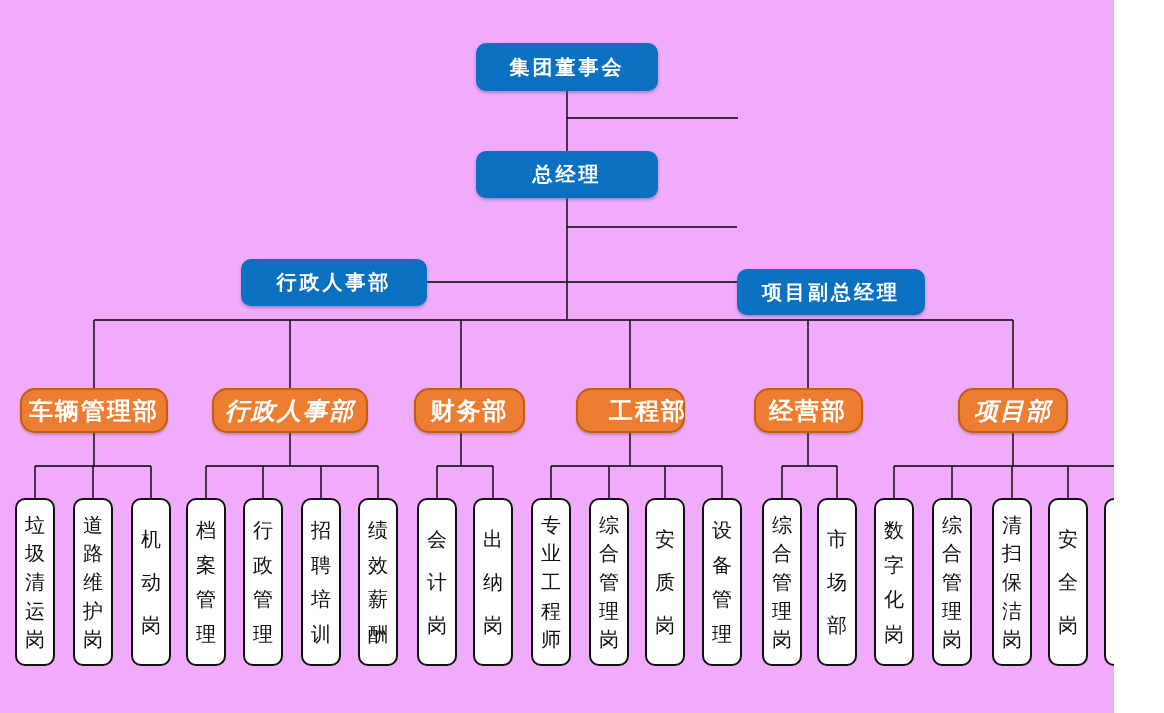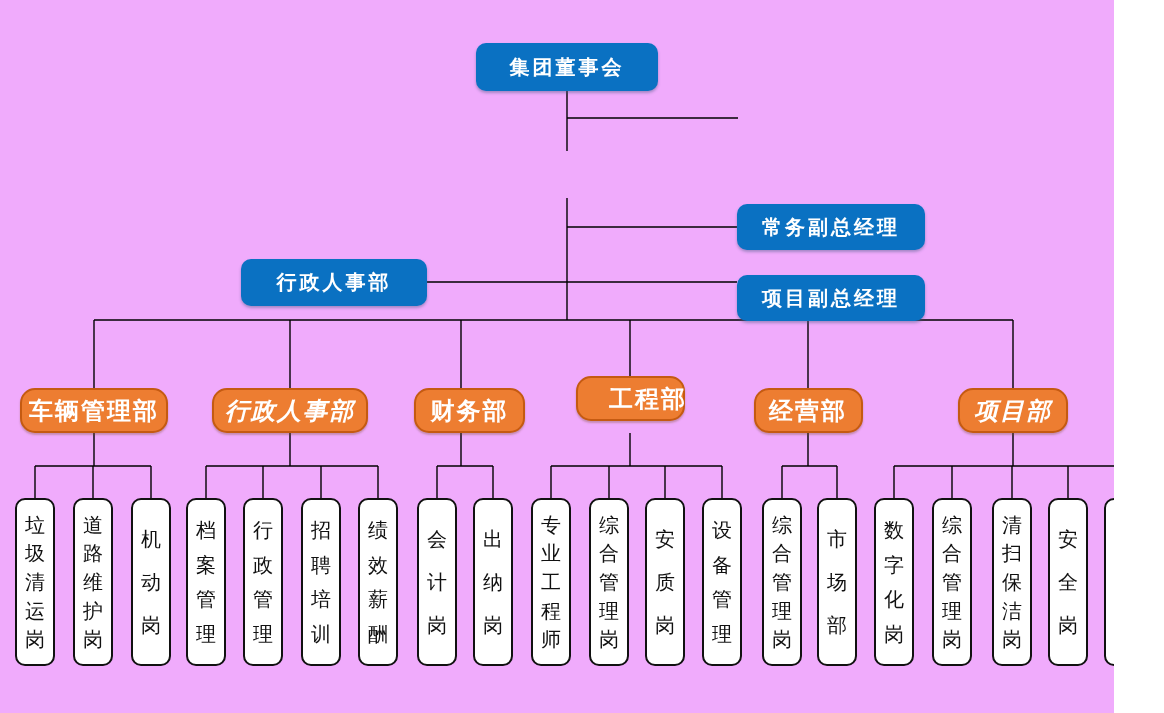--- a/index.html
+++ b/index.html
@@ -98,26 +98,26 @@
       <line x1="894" y1="466" x2="894" y2="498" stroke="#000000" stroke-width="1.4"></line>
       <line x1="952" y1="466" x2="952" y2="498" stroke="#000000" stroke-width="1.4"></line>
       <line x1="1012" y1="466" x2="1012" y2="498" stroke="#000000" stroke-width="1.4"></line>
       <line x1="1068" y1="466" x2="1068" y2="498" stroke="#000000" stroke-width="1.4"></line>
       <line x1="1124" y1="466" x2="1124" y2="498" stroke="#000000" stroke-width="1.4"></line>
     </svg>
 
   <div class="node blue" style="left:476px;top:43px;width:182px;height:48px">集团董事会</div>
 
 
-
-  <div class="node blue" style="left:737px;top:204px;width:188px;height:46px">常务副总经理</div>
+  <div class="node blue" style="left:476px;top:151px;width:182px;height:47px">总经理</div>
+
 
   <div class="node blue" style="left:241px;top:259px;width:186px;height:47px">行政人事部</div>
 
-  <div class="node blue" style="left:737px;top:275px;width:188px;height:46px">项目副总经理</div>
+  <div class="node blue" style="left:737px;top:269px;width:188px;height:46px">项目副总经理</div>
 
   <div id="tree">
       <div class="node dept" style="left: 20px; top: 388px; width: 148px; height: 45px;">车辆管理部</div>
       <div class="node pos" style="left: 15px; top: 498px; width: 40px; height: 168px;">
         <span>垃</span>
         <span>圾</span>
         <span>清</span>
         <span>运</span>
         <span>岗</span>
       </div>
@@ -162,21 +162,21 @@
       <div class="node pos" style="left: 417px; top: 498px; width: 40px; height: 168px;">
         <span>会</span>
         <span>计</span>
         <span>岗</span>
       </div>
       <div class="node pos" style="left: 473px; top: 498px; width: 40px; height: 168px;">
         <span>出</span>
         <span>纳</span>
         <span>岗</span>
       </div>
-      <div class="node dept" style="left: 575.5px; top: 376px; width: 109px; height: 45px; padding-left: 36px;">工程部</div>
+      <div class="node dept" style="left: 575.5px; top: 388px; width: 109px; height: 45px; padding-left: 36px;">工程部</div>
       <div class="node pos" style="left: 531px; top: 498px; width: 40px; height: 168px;">
         <span>专</span>
         <span>业</span>
         <span>工</span>
         <span>程</span>
         <span>师</span>
       </div>
       <div class="node pos" style="left: 589px; top: 498px; width: 40px; height: 168px;">
         <span>综</span>
         <span>合</span>

